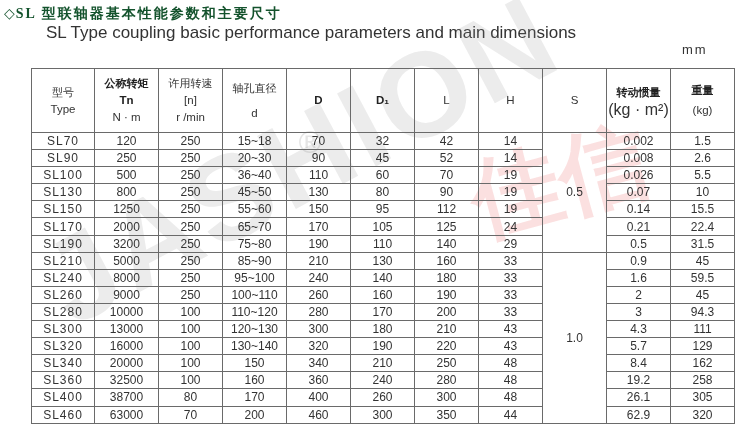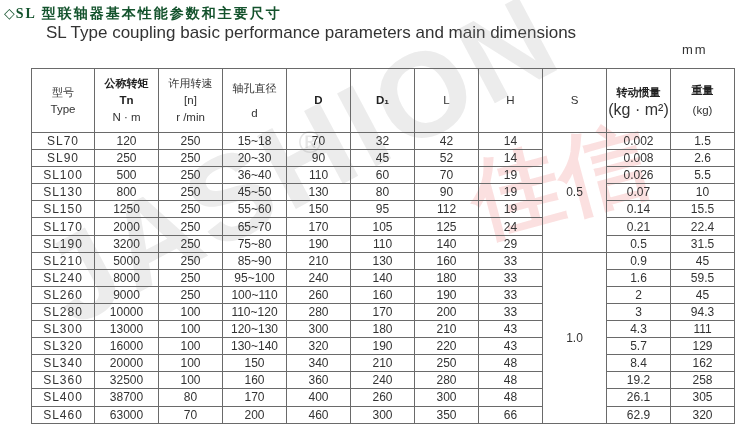--- a/index.html
+++ b/index.html
@@ -307,18 +307,18 @@
         <td>305</td>
       </tr>
       <tr>
         <td>SL460</td>
         <td>63000</td>
         <td>70</td>
         <td>200</td>
         <td>460</td>
         <td>300</td>
         <td>350</td>
-        <td>66</td>
+        <td>44</td>
         <td>62.9</td>
         <td>320</td>
       </tr>
     </tbody>
 </table>
 
 </body></html>

